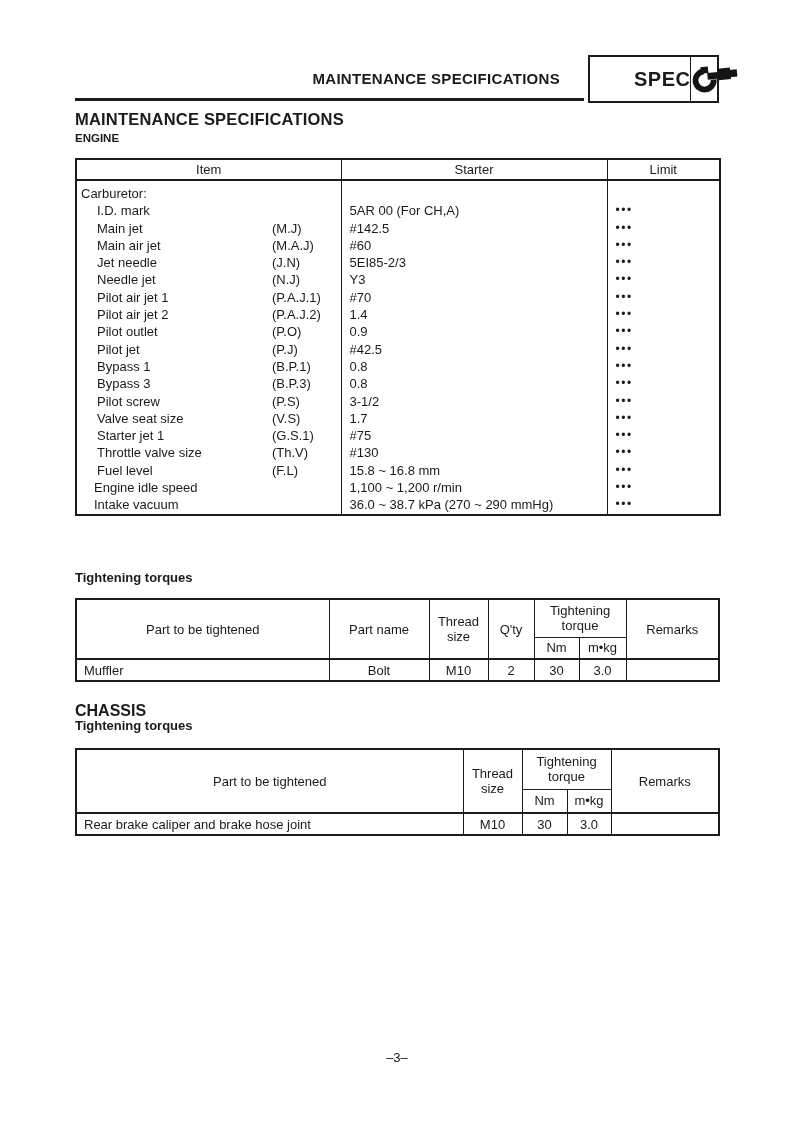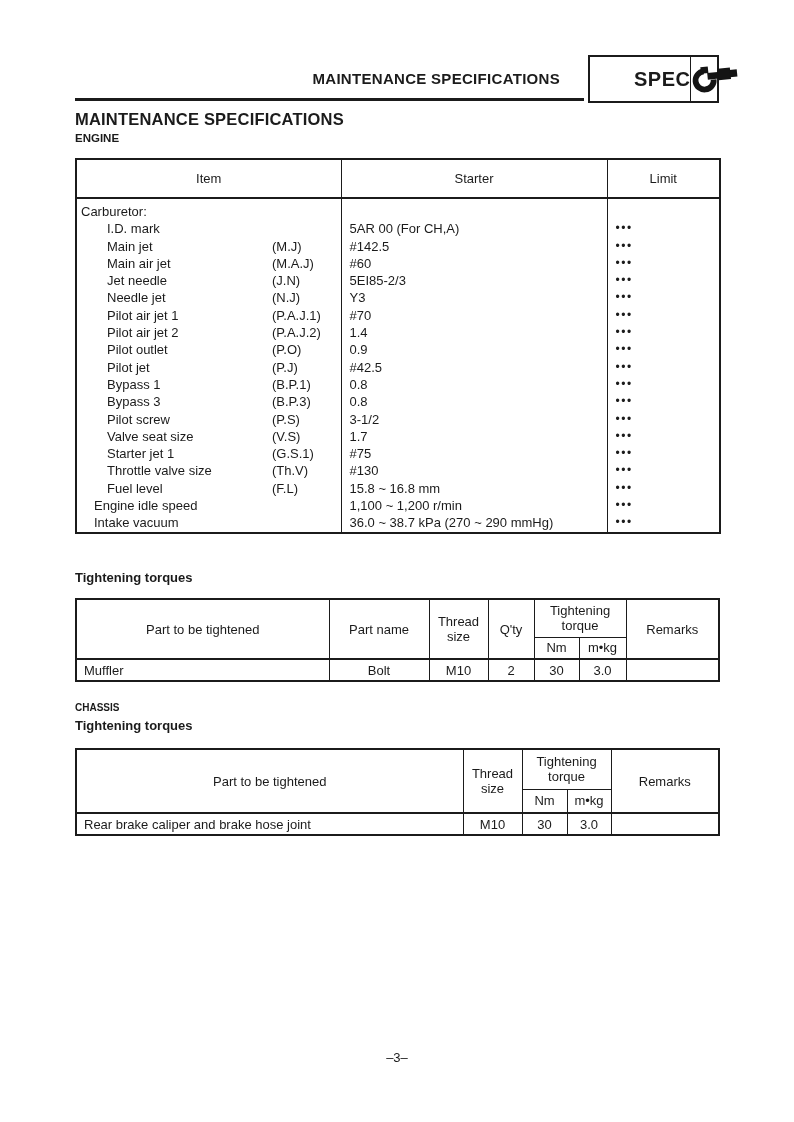--- a/index.html
+++ b/index.html
@@ -34,33 +34,33 @@
   .engine-label { left:75px; top:132px; font-size:11.5px; font-weight:bold; }
 
   
   table { border-collapse:collapse; table-layout:fixed; }
   .spec-table {
     left:75px; top:158px; width:644px; position:absolute;
     font-size:13px; border:2px solid #1b1b1b;
   }
   .spec-table th, .spec-table td { font-weight:normal; padding:0; }
   .spec-table thead th {
-    height:39px; text-align:center; vertical-align:middle;
+    height:21px; text-align:center; vertical-align:middle;
     border-left:1px solid #1b1b1b; border-right:1px solid #1b1b1b;
     border-bottom:2px solid #1b1b1b;
   }
   .spec-table tbody td {
     height:17.3px; line-height:17.3px; vertical-align:middle; white-space:nowrap;
     border-left:1px solid #1b1b1b; border-right:1px solid #1b1b1b;
   }
   .spec-table tbody tr:first-child td { padding-top:4px; }
   .c-item { position:relative; }
   .c-item .nm { display:inline-block; }
   .c-item .ind0 { padding-left:4px; }
-  .c-item .ind1 { padding-left:0;margin-left:30px; }
+  .c-item .ind1 { padding-left:20px; }
   .c-item .ind2 { padding-left:17px; }
   .c-item .ab { position:absolute; left:195px; }
   .c-std { padding-left:8px !important; }
   .c-lim { padding-left:8px !important; font-size:12px; letter-spacing:1.5px; }
 
   
   .tq-heading { left:75px; font-size:13px; font-weight:bold; }
   .tq {
     left:75px; position:absolute; width:644px;
     font-size:13px; border:2px solid #1b1b1b;
@@ -69,21 +69,21 @@
     font-weight:normal; text-align:center; vertical-align:middle;
     border:1px solid #1b1b1b; padding:0; line-height:15px;
   }
   .tq tr.data td { border-top:2px solid #1b1b1b; height:22px; white-space:nowrap; }
   .tq td.left, .tq th.left-pad { text-align:left; padding-left:7px; }
   .eng-tq tr.h1 th { height:38px; }
   .eng-tq tr.h2 th { height:22px; }
   .cha-tq tr.h1 th { height:40px; }
   .cha-tq tr.h2 th { height:24px; }
 
-  .chassis-label { left:75px; top:702px; font-size:10px; font-weight:bold; }
+  .chassis-label { left:75px; top:702px; font-size:16px; font-weight:bold; }
 
   .page-number { left:0; top:1050px; width:794px; text-align:center; font-size:13px; }
 </style>
 </head>
 <body>
 
 <div class="abs running-header">MAINTENANCE SPECIFICATIONS</div>
 <div class="abs header-rule"></div>
 
 <div class="abs spec-box">

